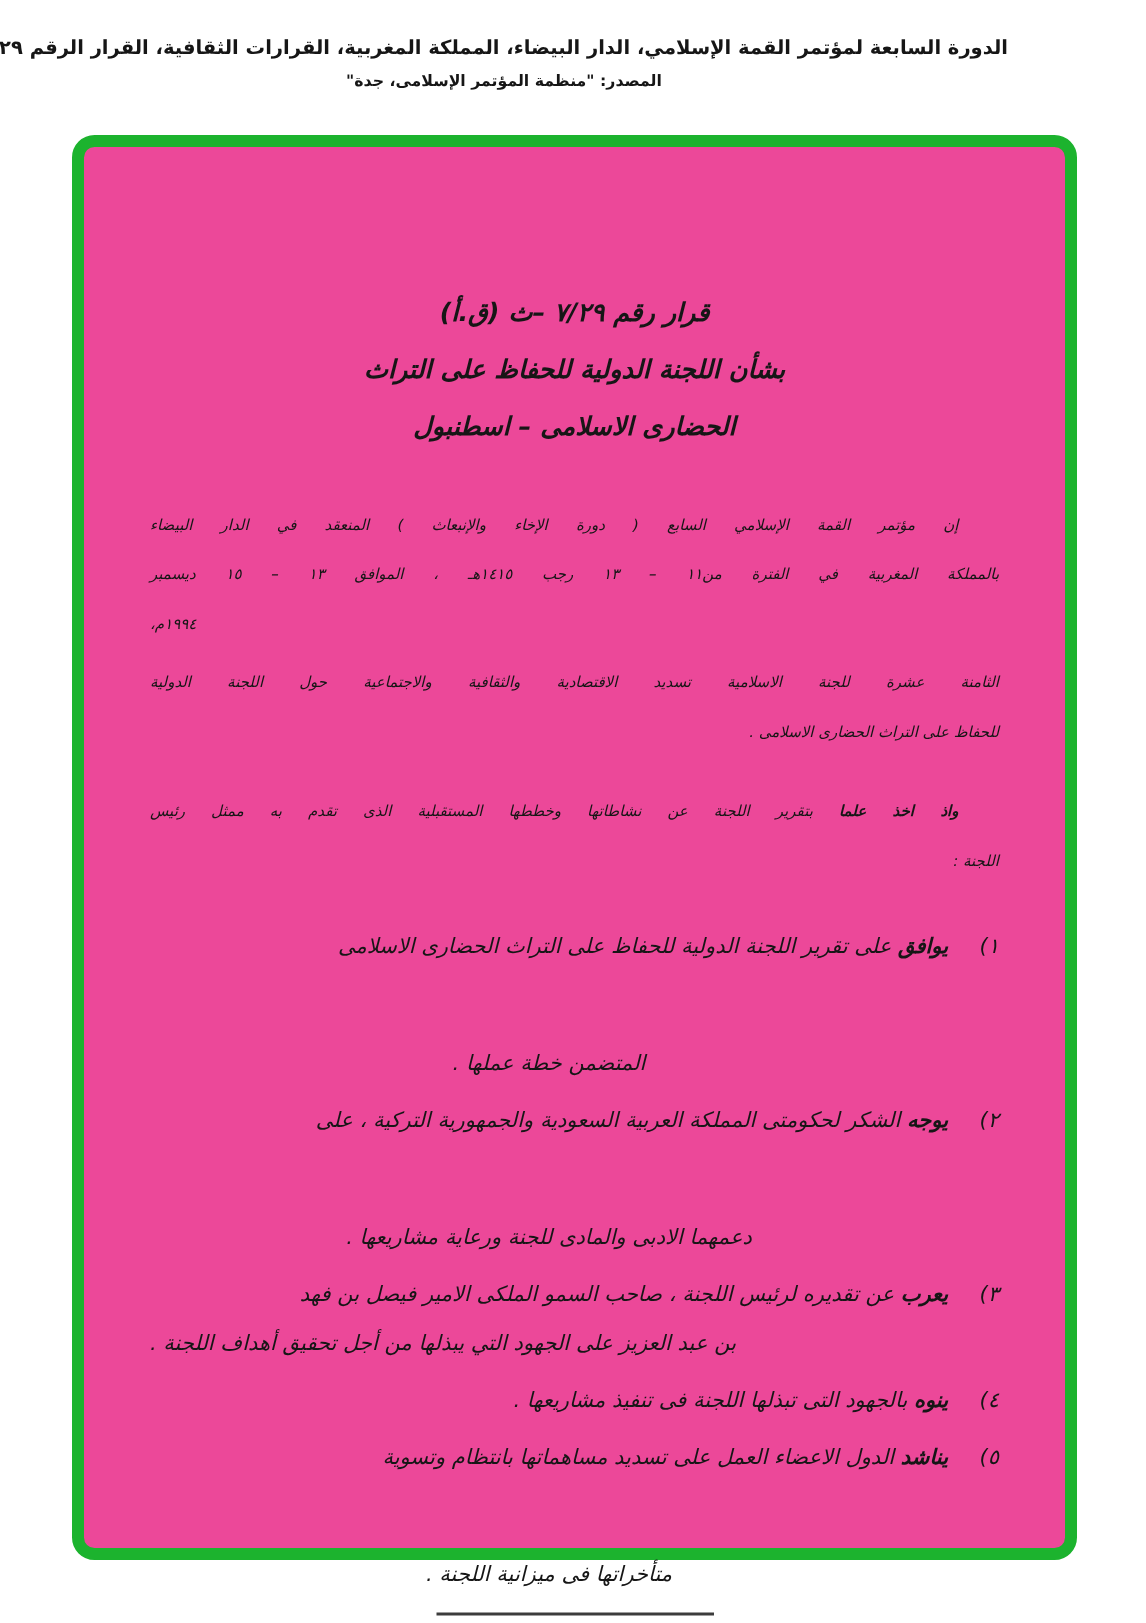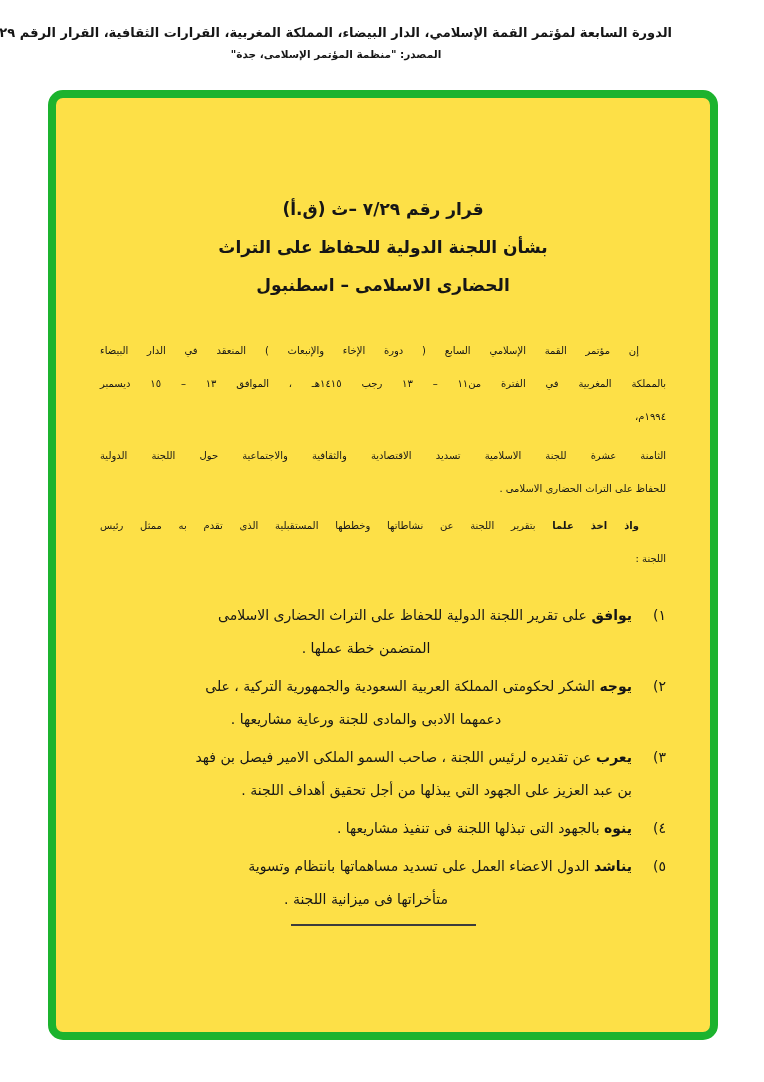--- a/index.html
+++ b/index.html
@@ -16,37 +16,38 @@
   .top-header .h-line1 { font-size: 13px; white-space: nowrap; letter-spacing: 0px; }
   .top-header .h-line2 { font-size: 10.5px; margin-top: 8px; }
 
   
   .frame {
     box-sizing: border-box;
     position: absolute; left: 48px; top: 90px;
     width: 670px; height: 950px;
     border: 8px solid #1cb32e;
     border-radius: 15px;
-    background: #fde047;
+    background: #ec4899;
+    font-style: italic;
   }
 
   .doc { direction: rtl; padding: 92px 44px 0 44px; }
 
   .title { text-align: center; font-weight: bold; font-size: 17px; line-height: 38px; }
 
   .para { font-size: 10px; line-height: 33px; }
   .jline { text-align: justify; text-align-last: justify; }
   .indent { padding-right: 27px; }
   .align-r { }
-  .align-l { text-align: right; }
-  .align-c { text-align: center; }
+  .align-l { text-align: left; }
+  .align-c { text-align: center; margin-top: 45px; }
 
   .p1 { margin-top: 30px; }
   .p2 { margin-top: 6px; }
-  .p3 { margin-top: 4px; }
+  .p3 { margin-top: 20px; }
 
   .list { margin-top: 24px; }
   .item { display: flex; font-size: 14px; line-height: 33px; margin-bottom: 5px; }
   .item .num { width: 34px; flex-shrink: 0; }
   .item .itext { flex: 1; }
   .item .line2:empty { display: none; }
   .lead { font-weight: bold; }
 
   .divider { width: 185px; height: 2px; background: #3c3c3c; margin: 8px auto 0 auto; }
 </style>

